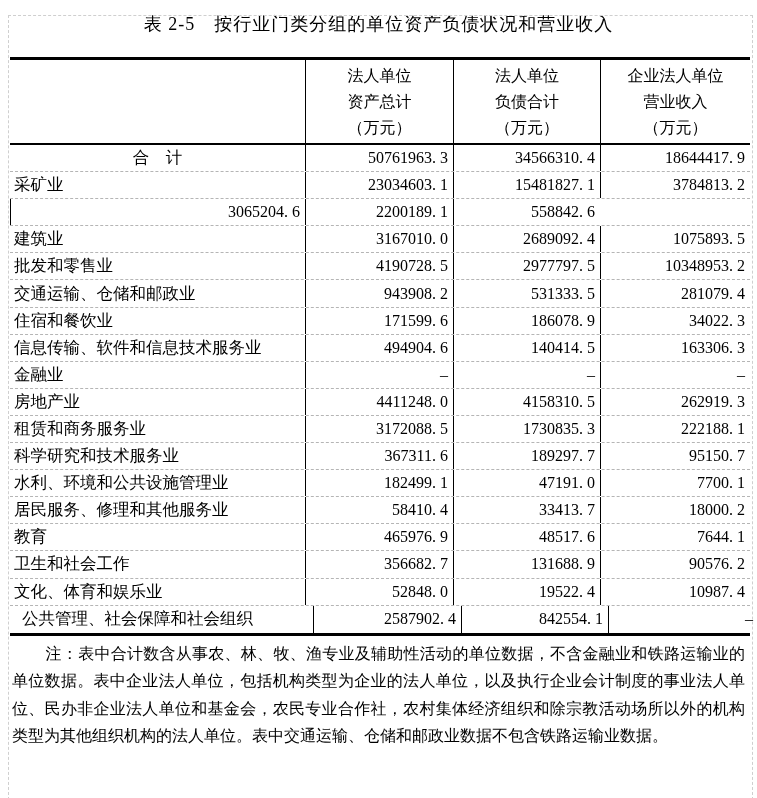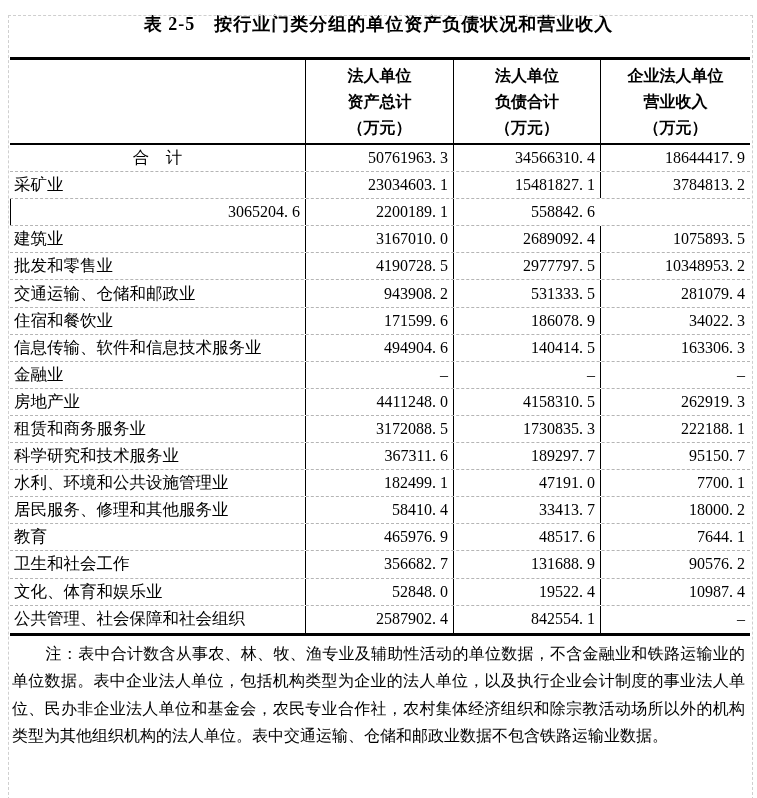--- a/index.html
+++ b/index.html
@@ -8,41 +8,41 @@
     font-family:"Liberation Serif","DejaVu Serif",serif;color:#000;
     position:relative;
   }
   .canvas{position:relative;width:757px;height:798px;}
   .page-frame{
     position:absolute;left:8px;top:3px;width:743px;height:784px;
     border:1px dashed #cfcfcf;border-bottom:none;pointer-events:none;
   }
   .title{
     margin:12px 0 0 0;height:25px;line-height:25px;
-    text-align:center;font-size:18px;font-weight:bold;letter-spacing:1px;
+    text-align:center;font-size:18px;font-weight:normal;letter-spacing:1px;
   }
   .table{
     margin:20px 0 0 10px;width:740px;
     border-top:3px solid #000;border-bottom:3px solid #000;
     box-sizing:content-box;
   }
   .thead{
     display:grid;grid-template-columns:295px 148px 147px 150px;
     height:83px;border-bottom:2px solid #000;
   }
   .hcell{
     display:flex;flex-direction:column;justify-content:center;align-items:center;
-    font-weight:bold;font-size:16px;line-height:26px;border-left:1px solid #000;
+    font-weight:normal;font-size:16px;line-height:26px;border-left:1px solid #000;
   }
   .hcell.stub{border-left:none;}
   .row{
     display:grid;grid-template-columns:295px 148px 147px 150px;
     height:27.1px;box-sizing:border-box;border-bottom:1px dashed #b5b5b5;
   }
-  .row:last-child{border-bottom:none;}
+  .row:last-child{border-bottom:none;padding-left:8px;}
   .cell{display:flex;align-items:center;box-sizing:border-box;overflow:hidden;}
   .cell.label{padding-left:4px;font-size:16.5px;border-left:none;}
   .cell.num{justify-content:flex-end;padding-right:5px;font-size:16px;border-left:1px solid #000;}
   .row.total .cell{font-weight:normal;}
   .row.total .cell.label{justify-content:center;padding-left:0;}
   .note{
     margin:4px 12px 0 12px;width:733px;box-sizing:border-box;
     font-size:16px;line-height:27.5px;text-align:justify;text-indent:2.1em;
   }
 </style>

